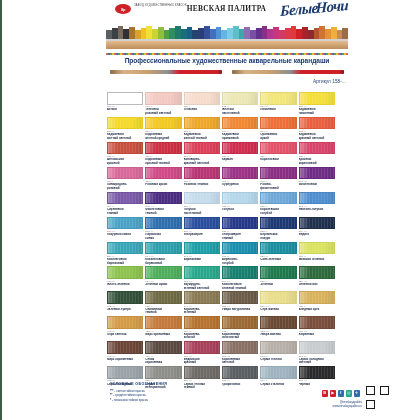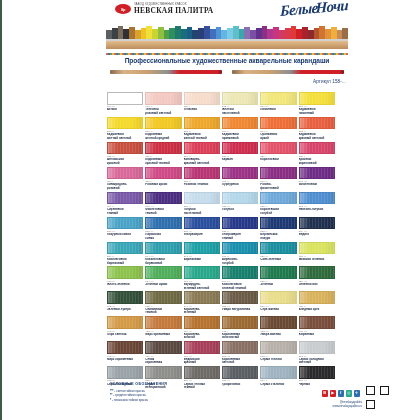--- a/index.html
+++ b/index.html
@@ -23,21 +23,21 @@
     position:absolute;left:113px;top:4px;
     display:flex;align-items:center;gap:3px;
   }
   .logo-oval{
     width:16px;height:10px;border-radius:50%;
     background:#cf2027;
     display:flex;align-items:center;justify-content:center;
     color:#fff;font-size:4px;font-style:italic;font-weight:bold;
     letter-spacing:-0.2px;
   }
-  .logo-words{display:flex;flex-direction:column;line-height:1;}
+  .logo-words{display:flex;line-height:1;}
   .logo-sub{
     font-size:2.6px;letter-spacing:0.25px;color:#3a3a3a;
     white-space:nowrap;transform:scaleY(1.05);
   }
   .logo-main{
     font-size:7.4px;font-weight:bold;letter-spacing:0.3px;
     color:#1d1d1d;white-space:nowrap;
     font-family:"Liberation Serif","DejaVu Serif",serif;
   }
   .logo-right{

